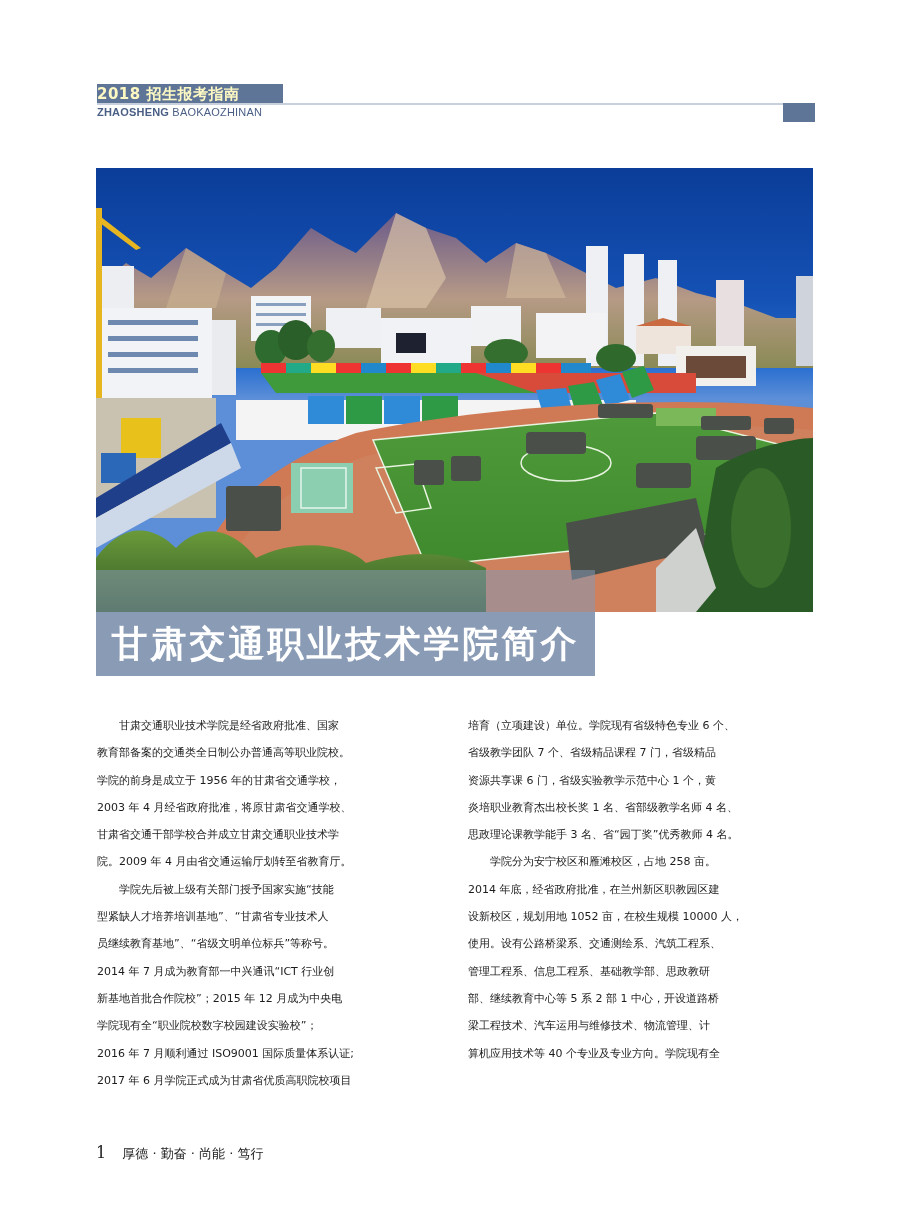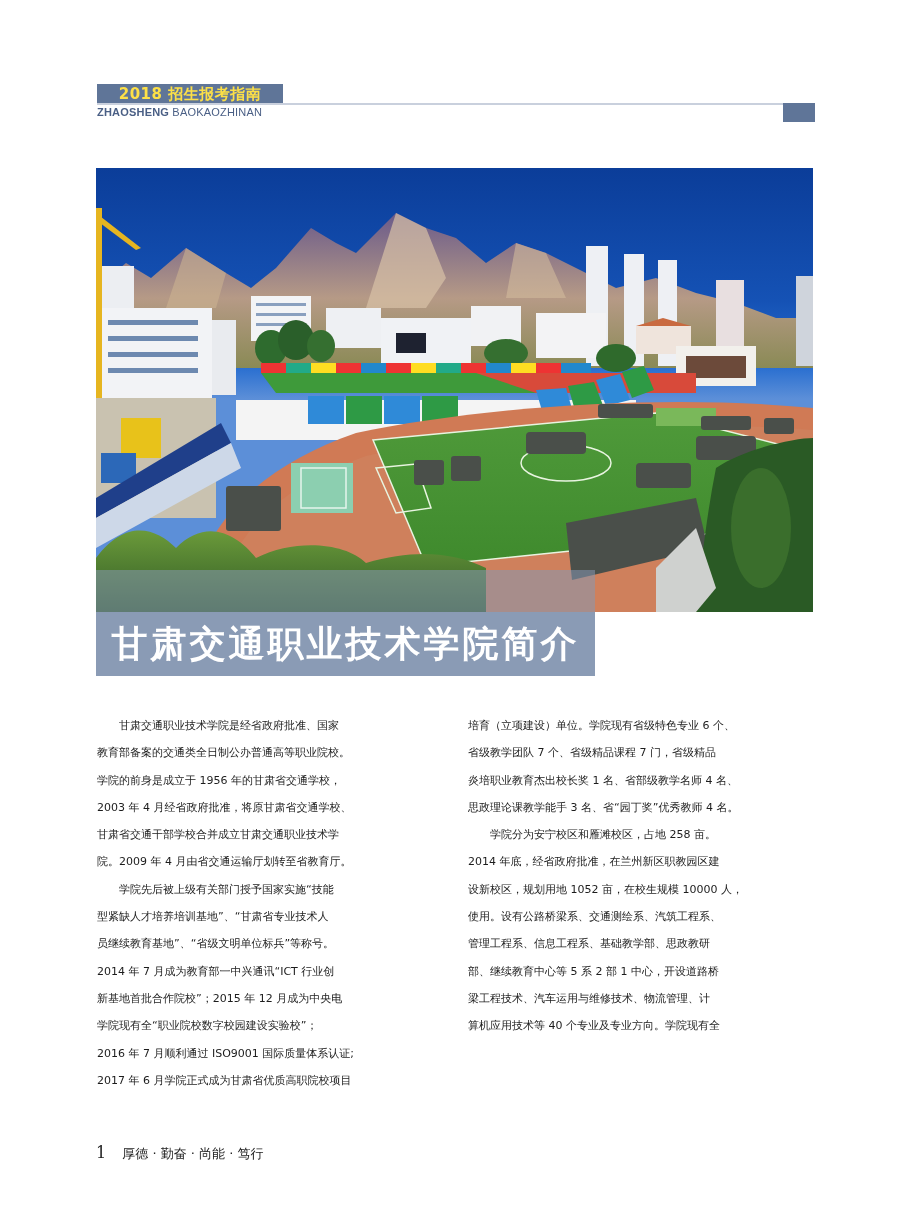--- a/index.html
+++ b/index.html
@@ -3,22 +3,22 @@
 <meta charset="utf-8">
 <style>
   html, body { margin: 0; padding: 0; }
   body {
     width: 900px; height: 1230px; background: #ffffff; position: relative; overflow: hidden;
     font-family: "DejaVu Sans", "Liberation Sans", sans-serif; color: #1a1a1a;
   }
   
   .hdr-tab {
     position: absolute; left: 97px; top: 84px; width: 186px; height: 20px;
-    background: #5f7598; color: #fde047; font-weight: bold; font-size: 15px;
-    line-height: 20px; text-align: center; letter-spacing: 0.5px;
+    background: #5f7598; color: #fef9c3; font-weight: bold; font-size: 15px;
+    line-height: 20px; text-align: left; letter-spacing: 0.5px;
   }
   .hdr-line {
     position: absolute; left: 97px; top: 103px; width: 686px; height: 2px; background: #c9d0dd;
   }
   .hdr-sub {
     position: absolute; left: 97px; top: 106px; font-size: 11px; color: #4a5f85;
     font-family: "Liberation Sans", sans-serif; letter-spacing: 0.2px;
   }
   .hdr-sub b { font-weight: bold; }
   .hdr-block {
@@ -217,20 +217,21 @@
   <span class="line">2014 年 7 月成为教育部一中兴通讯“ICT 行业创</span>
   <span class="line">新基地首批合作院校”；2015 年 12 月成为中央电</span>
   <span class="line">学院现有全“职业院校数字校园建设实验校”；</span>
   <span class="line">2016 年 7 月顺利通过 ISO9001 国际质量体系认证;</span>
   <span class="line">2017 年 6 月学院正式成为甘肃省优质高职院校项目</span>
 </div>
 
 <div class="col col-right">
   <span class="line">培育（立项建设）单位。学院现有省级特色专业 6 个、</span>
   <span class="line">省级教学团队 7 个、省级精品课程 7 门，省级精品</span>
+  <span class="line">资源共享课 6 门，省级实验教学示范中心 1 个，黄</span>
   <span class="line">炎培职业教育杰出校长奖 1 名、省部级教学名师 4 名、</span>
   <span class="line">思政理论课教学能手 3 名、省“园丁奖”优秀教师 4 名。</span>
   <span class="line" style="text-indent:2em">学院分为安宁校区和雁滩校区，占地 258 亩。</span>
   <span class="line">2014 年底，经省政府批准，在兰州新区职教园区建</span>
   <span class="line">设新校区，规划用地 1052 亩，在校生规模 10000 人，</span>
   <span class="line">使用。设有公路桥梁系、交通测绘系、汽筑工程系、</span>
   <span class="line">管理工程系、信息工程系、基础教学部、思政教研</span>
   <span class="line">部、继续教育中心等 5 系 2 部 1 中心，开设道路桥</span>
   <span class="line">梁工程技术、汽车运用与维修技术、物流管理、计</span>
   <span class="line">算机应用技术等 40 个专业及专业方向。学院现有全</span>

